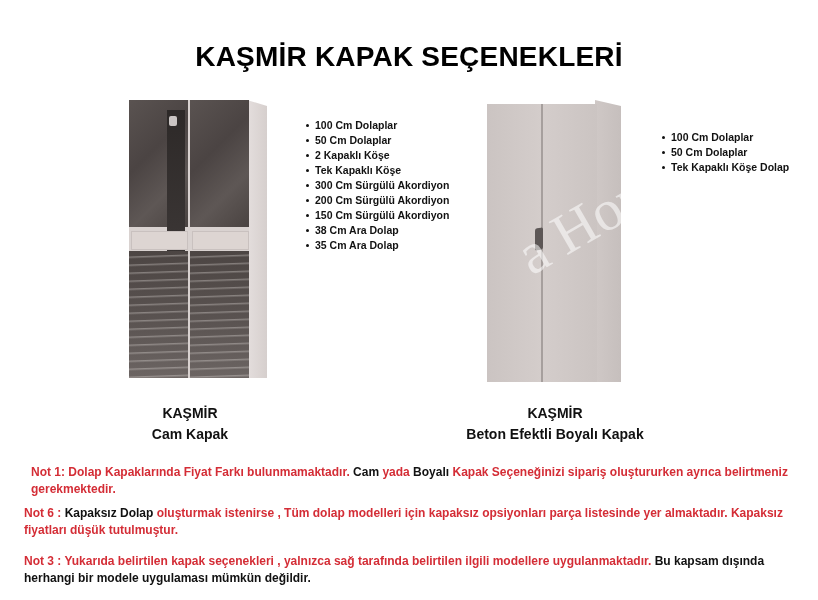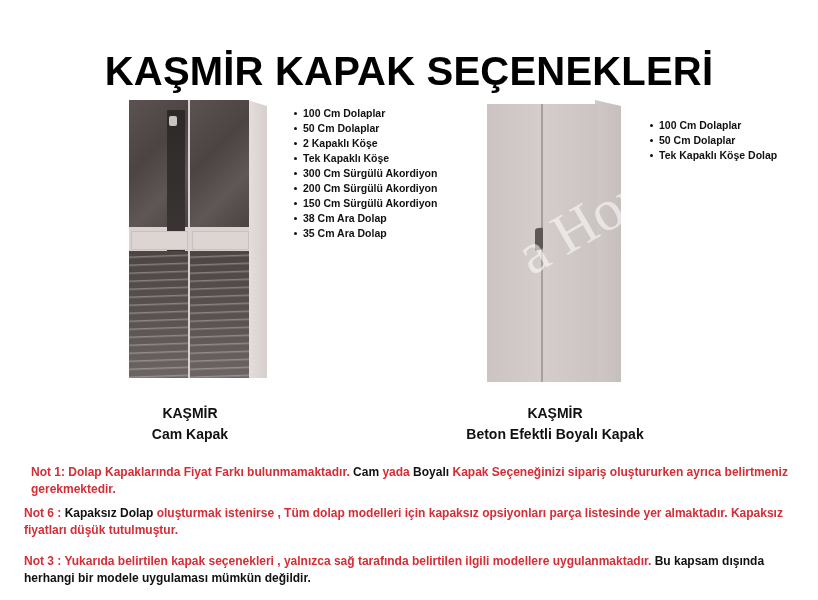--- a/index.html
+++ b/index.html
@@ -2,21 +2,21 @@
 <html><head>
   <meta charset="utf-8">
   <style>
     html, body { margin: 0; padding: 0; }
     body {
       width: 818px; height: 600px; background: #ffffff; position: relative; overflow: hidden;
       font-family: "Liberation Sans", sans-serif; color: #111;
     }
     .title {
       position: absolute; left: 0; top: 22px; width: 818px; text-align: center;
-      font-size: 40px; font-weight: bold; letter-spacing: 0.2px; color: #000;
+      font-size: 28px; font-weight: bold; letter-spacing: 0.2px; color: #000;
     }
     
     .wardrobe1 { position: absolute; left: 129px; top: 96px; width: 140px; height: 290px; }
     .w1-side {
       position: absolute; left: 118px; top: 4px; width: 20px; height: 278px;
       background: linear-gradient(90deg, #e4dedd, #d6cfcd);
       clip-path: polygon(0 0, 100% 6px, 100% 100%, 0 100%);
     }
     .w1-front {
       position: absolute; left: 0; top: 4px; width: 120px; height: 278px; background: #d9d2d0;
@@ -60,21 +60,21 @@
     .w2-handle {
       position: absolute; left: 48px; top: 128px; width: 8px; height: 22px; background: #5d5756;
       border-radius: 2px; transform: skewY(-10deg);
     }
     .watermark {
       position: absolute; left: 505px; top: 230px; font-family: "Liberation Serif", serif;
       font-size: 58px; color: rgba(255,255,255,0.55); transform: rotate(-30deg); transform-origin: left top;
       pointer-events: none; white-space: nowrap;
     }
     
-    ul.opts { position: absolute; margin: 4px; padding: 0; list-style: none; }
+    ul.opts { position: absolute; margin: 16px; padding: 0; list-style: none; }
     ul.opts li {
       font-size: 10.5px; font-weight: bold; color: #111; line-height: 15px; position: relative; padding-left: 10px;
       white-space: nowrap;
     }
     ul.opts li::before {
       content: ""; position: absolute; left: 1px; top: 6px; width: 3px; height: 3px; border-radius: 50%; background: #111;
     }
     .list1 { left: 289px; top: 102px; }
     .list2 { left: 645px; top: 114px; }
     

